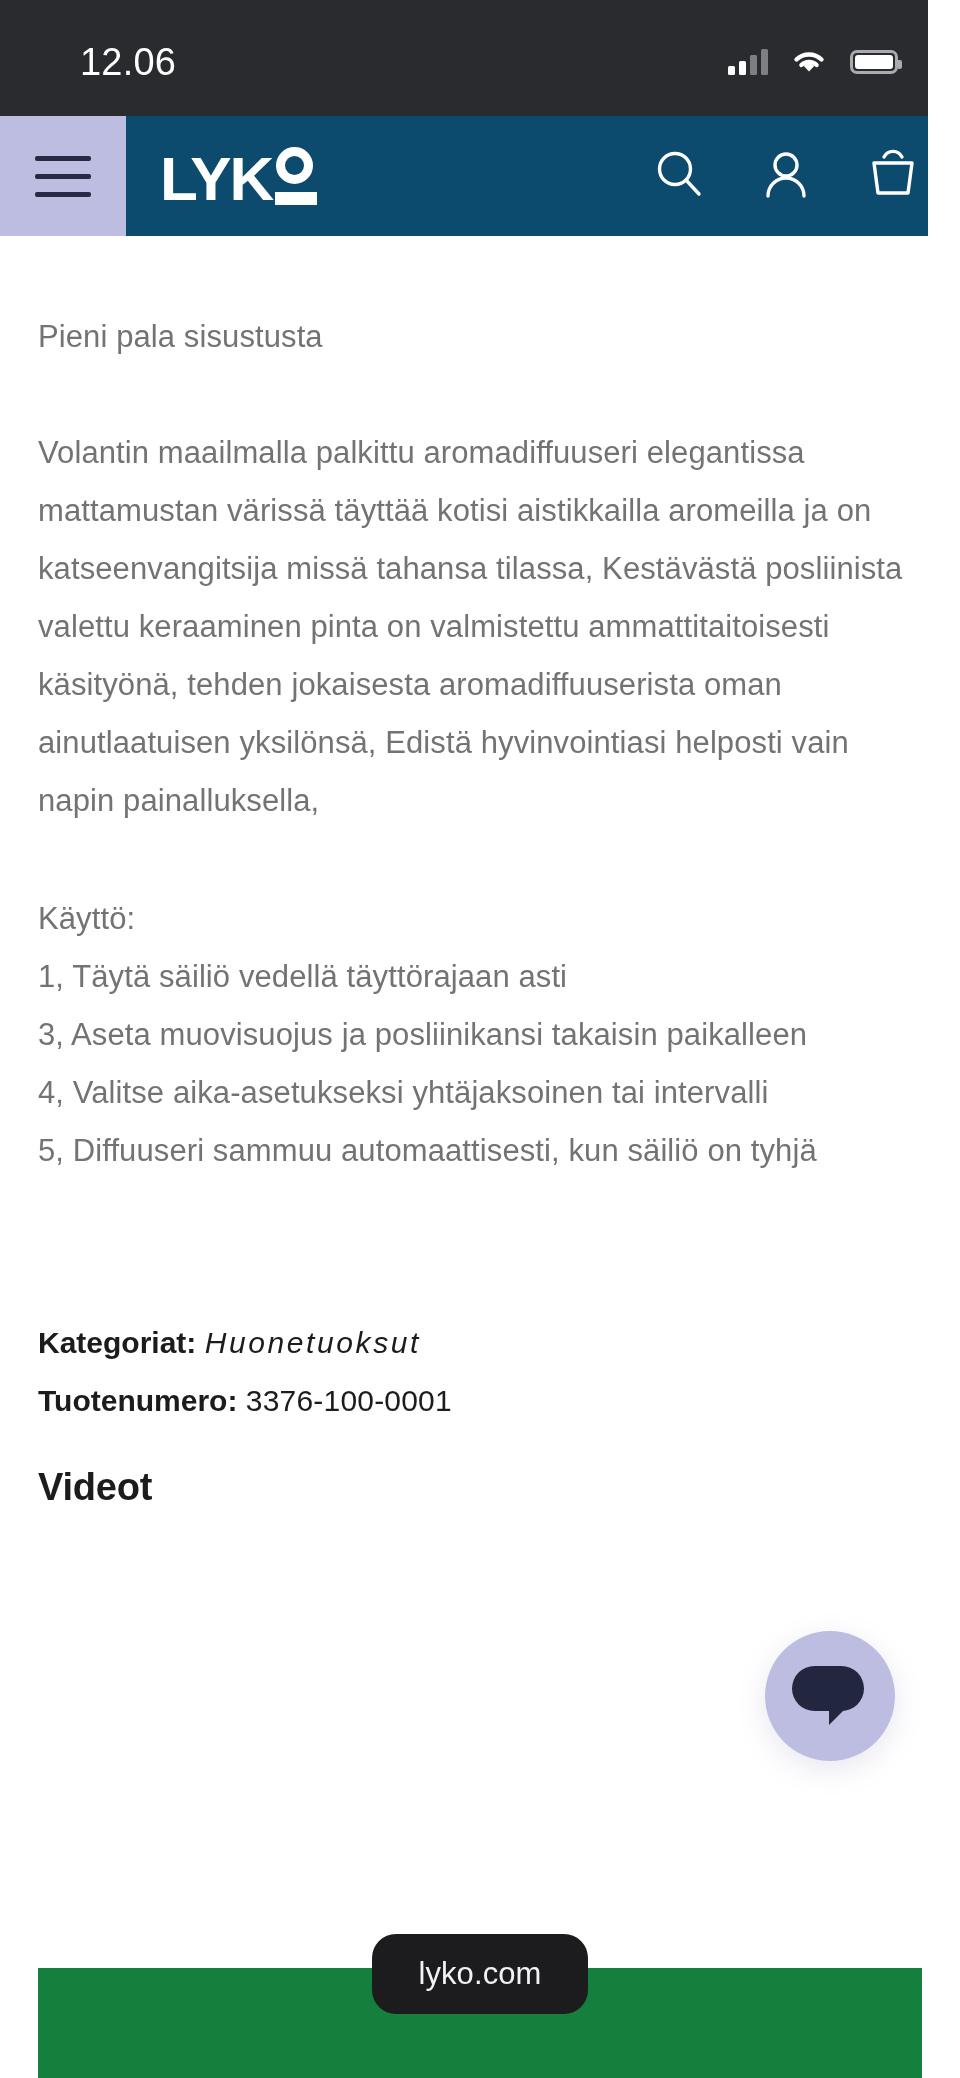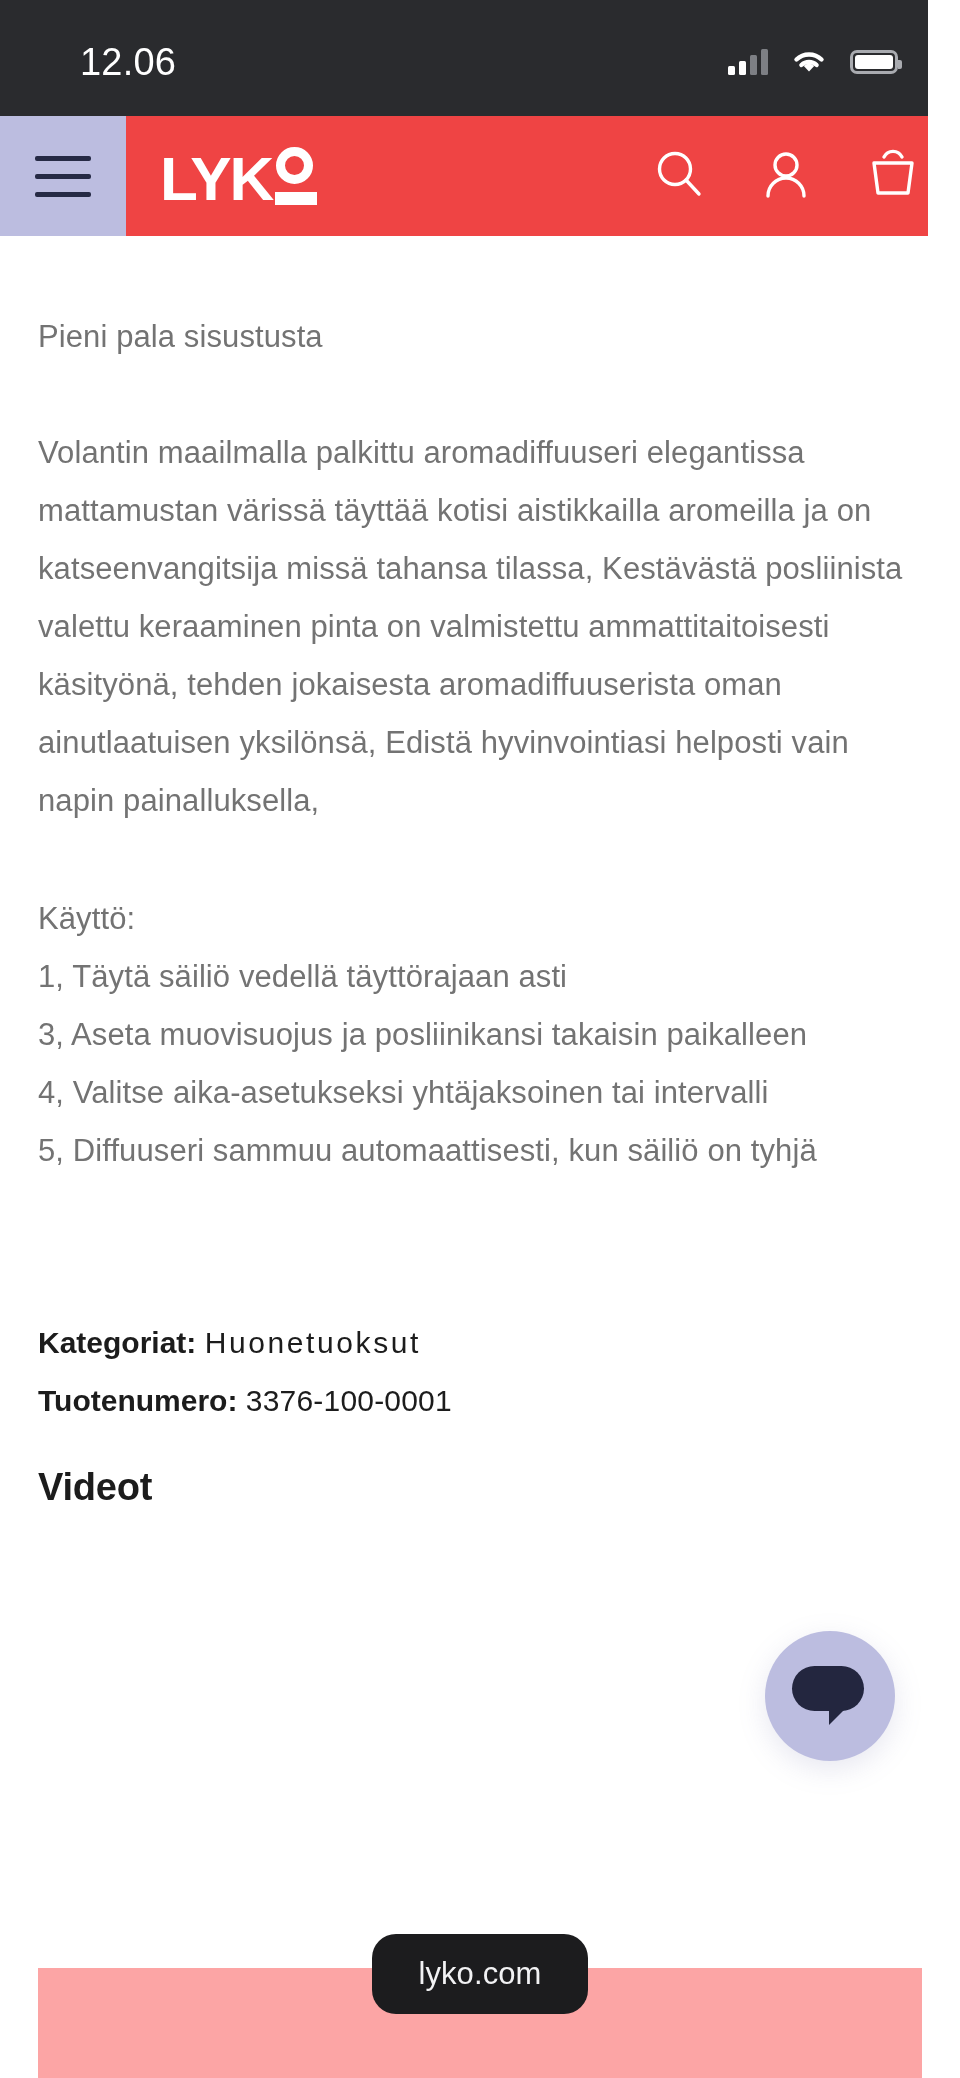--- a/index.html
+++ b/index.html
@@ -68,21 +68,21 @@
     border-radius: 0 2px 2px 0;
   }
   .battery .lvl { background: #ffffff; height: 100%; width: 100%; border-radius: 3px; }
 
   
   .siteheader {
     position: absolute;
     top: 116px; left: 0;
     width: 960px;
     height: 120px;
-    background: #ef4444;
+    background: #0c4a6e;
   }
   .menu-btn {
     position: absolute;
     left: 0; top: 0;
     width: 126px; height: 120px;
     background: #bcbde0;
     display: flex;
     flex-direction: column;
     align-items: center;
     justify-content: center;
@@ -163,21 +163,21 @@
   .steps { margin-top: 0; }
   .volume { margin-top: 58px; }
 
   .meta { margin-top: 134px; }
   .meta-row {
     color: #1c1c1c;
     font-size: 30px;
     line-height: 58px;
   }
   .meta-row .lbl { font-weight: 700; }
-  .meta-row .val-spaced { letter-spacing: 2.6px; }
+  .meta-row .val-spaced { letter-spacing: 2.6px; font-style: italic; }
   .meta-row .val { letter-spacing: 0.2px; }
 
   .videot {
     margin-top: 36px;
     text-align: left;
     font-size: 38px;
     font-weight: 700;
     color: #1c1c1c;
     letter-spacing: -0.2px;
   }
@@ -206,21 +206,21 @@
     border-left: 18px solid #23263f;
     border-bottom: 18px solid transparent;
   }
 
   
   .browserbar {
     position: absolute;
     left: 38px; bottom: 0;
     width: 884px;
     height: 110px;
-    background: #fca5a5;
+    background: #15803d;
   }
   .url-pill {
     position: absolute;
     left: 50%;
     transform: translateX(-50%);
     top: -34px;
     min-width: 216px;
     height: 80px;
     background: #1c1c1e;
     border-radius: 24px;

